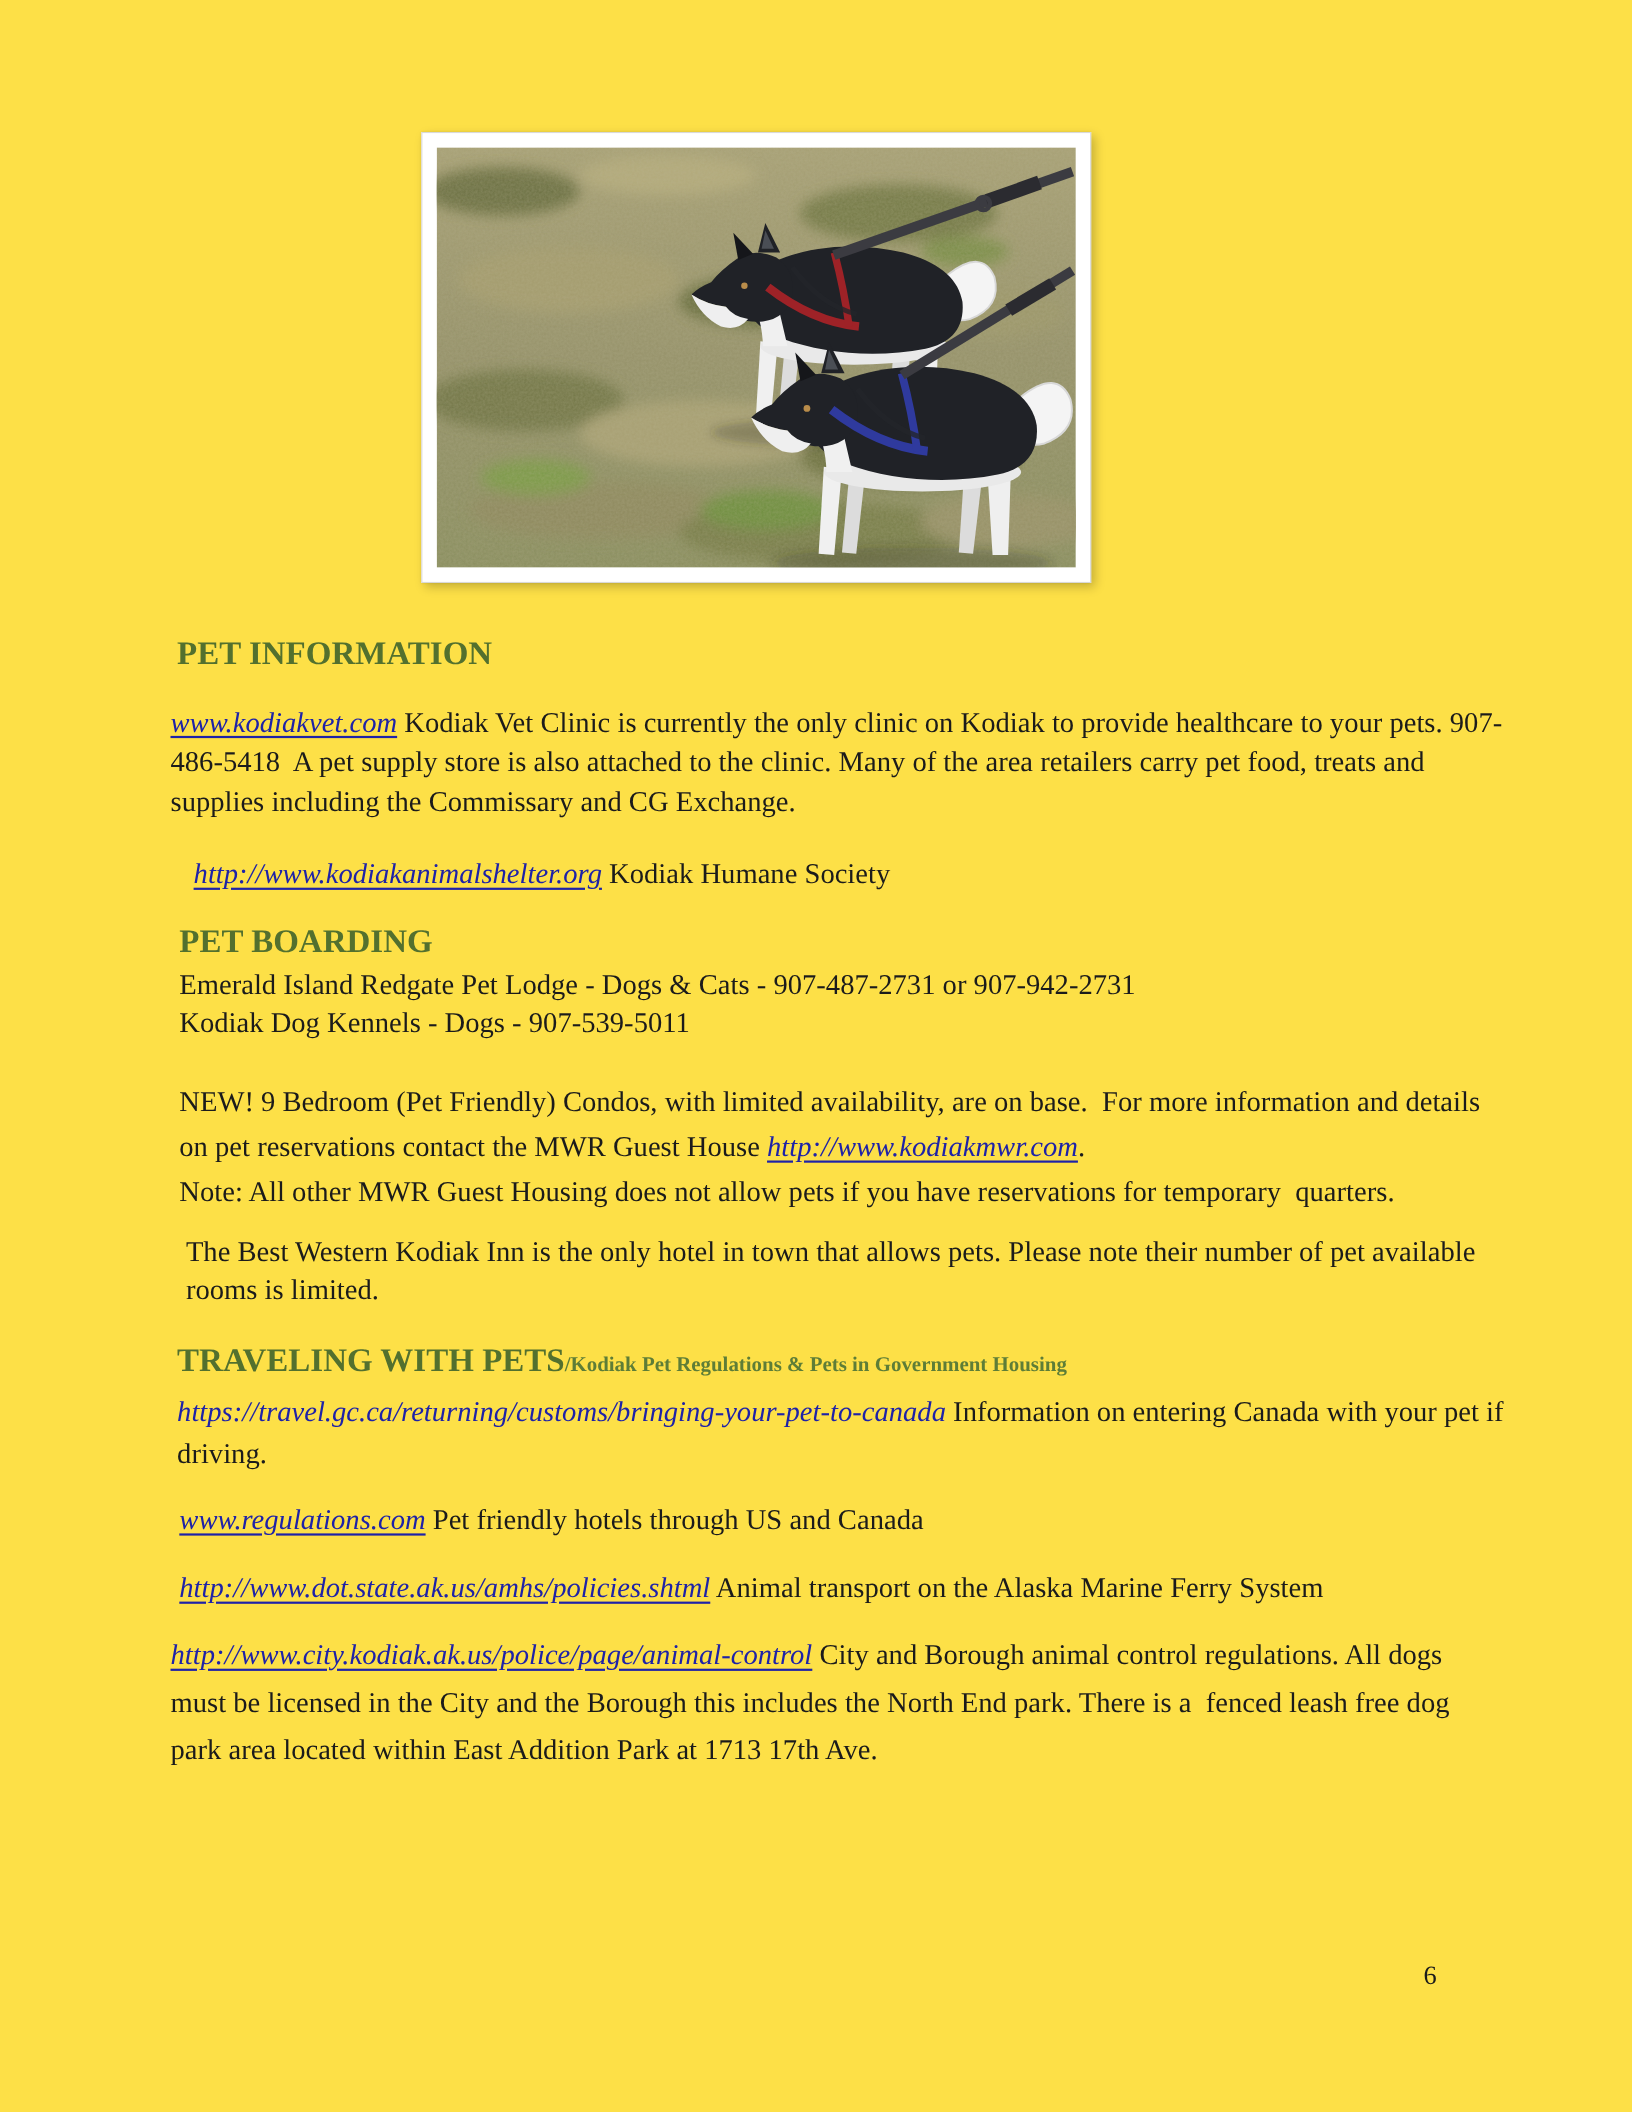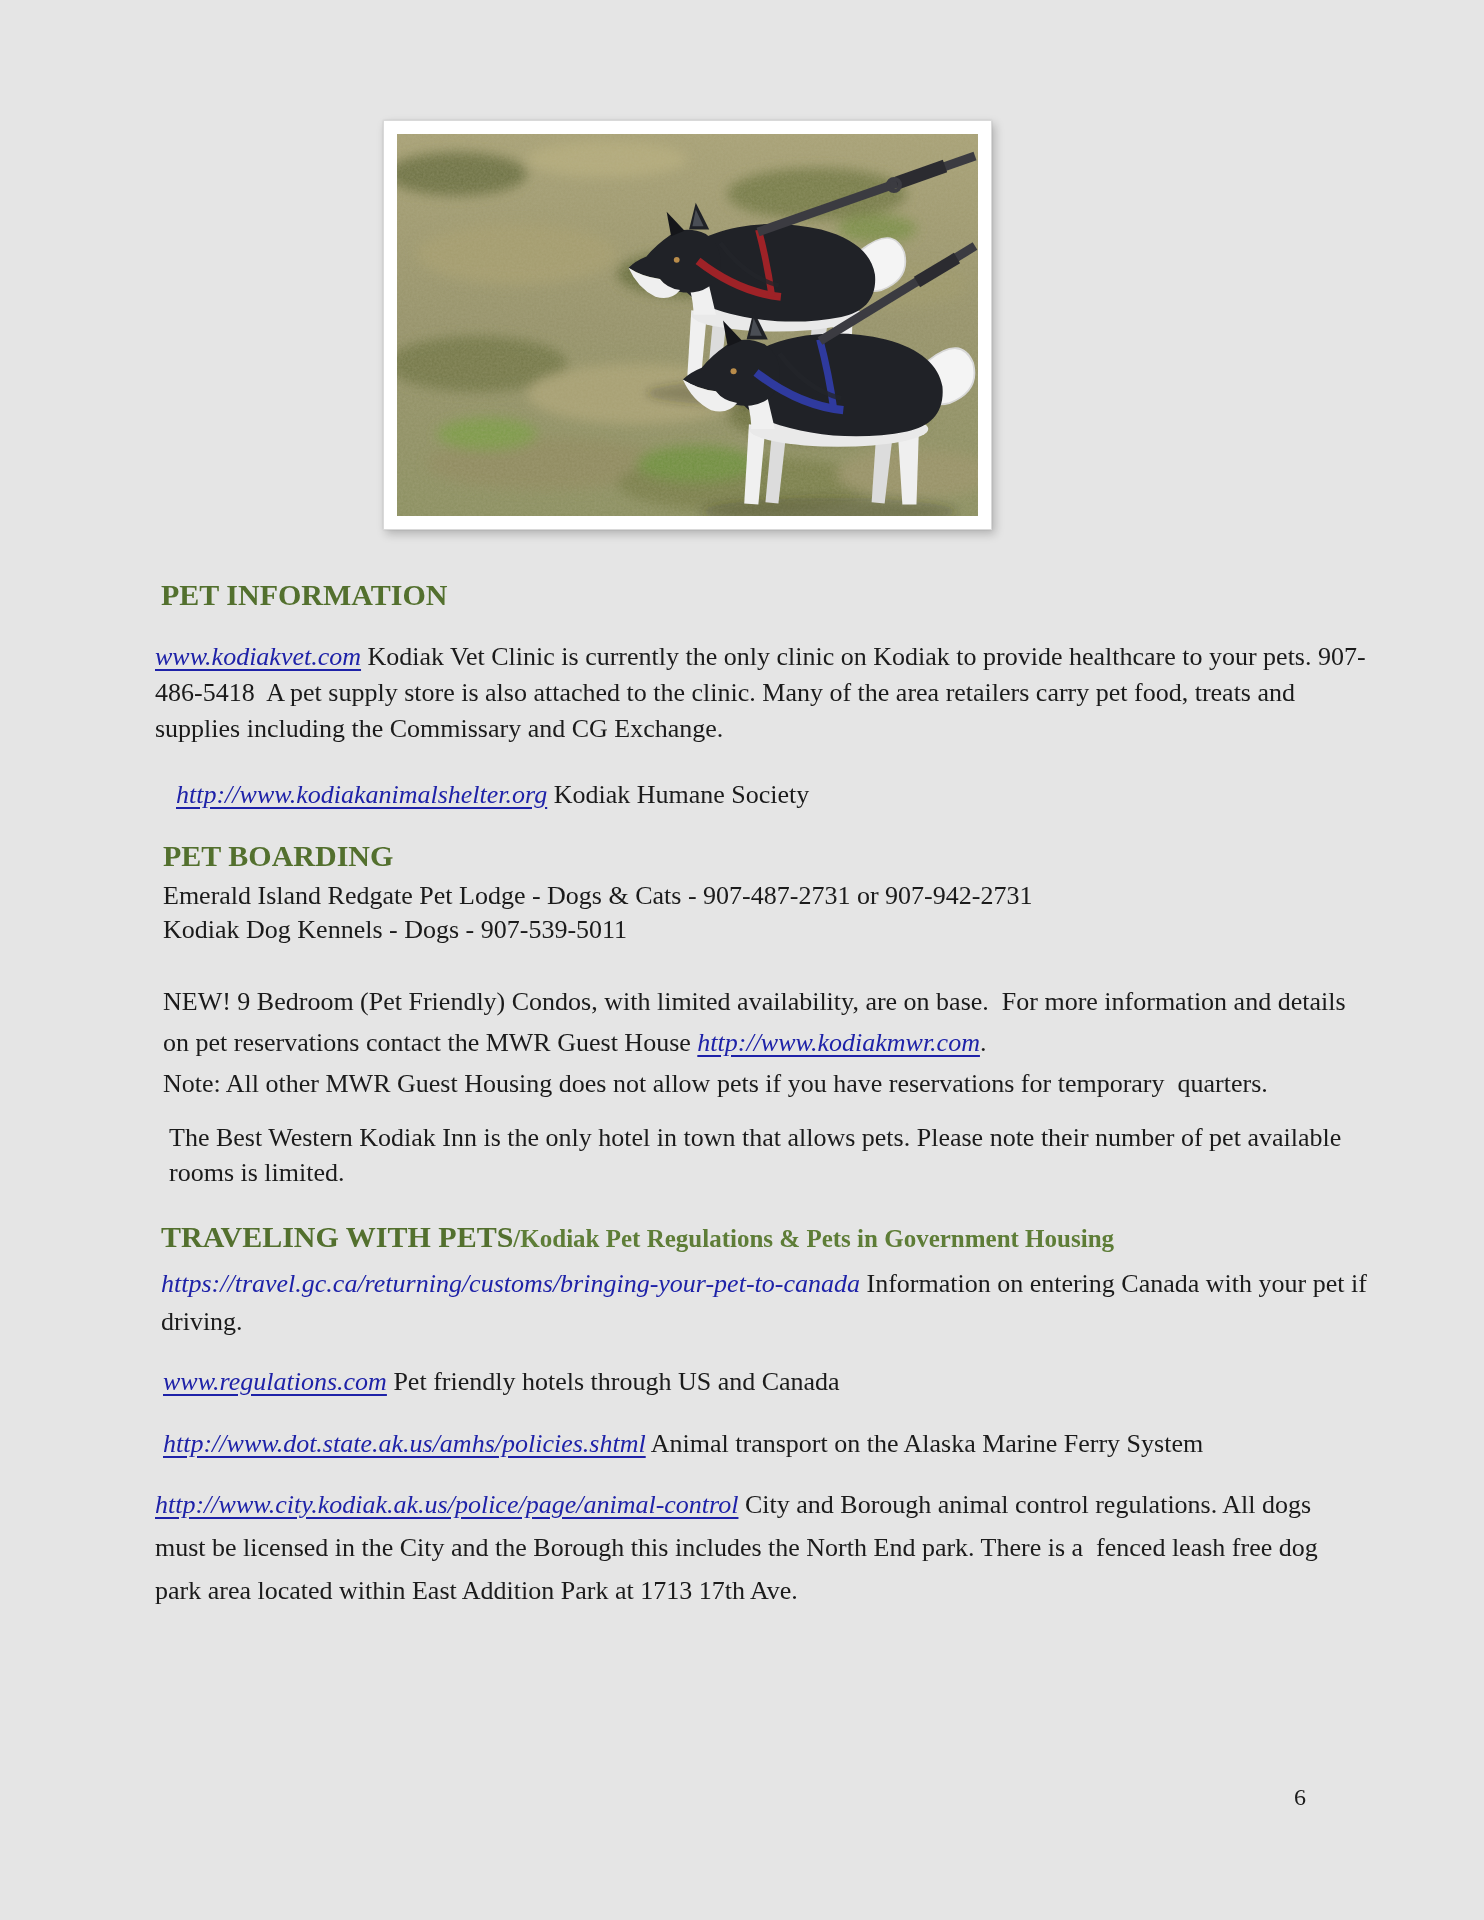--- a/index.html
+++ b/index.html
@@ -1,19 +1,19 @@
 <!DOCTYPE html>
 <html><head>
 <meta charset="utf-8">
 <style>
   html,body{margin:0;padding:0;background:#ffffff;}
   .page{
     position:relative;
     width:1484px;height:1920px;
-    background:#e5e5e5;
+    background:#fde047;
     overflow:hidden;
     font-family:"Liberation Serif", serif;
     color:#1b1b1b;
   }
   .photo-frame{
     position:absolute;left:383px;top:120px;
     background:#ffffff;
     border:1px solid #d9d9d9;
     padding:13px;
     box-shadow:3px 4px 9px rgba(0,0,0,0.22), 0 0 2px rgba(0,0,0,0.10);
@@ -28,21 +28,21 @@
   .heading{
     font-weight:bold;
     font-size:30px;
     line-height:1.15;
     color:#53702e;
     white-space:pre-wrap;
   }
   .h-petinfo{margin:0 0 0 6px;}
   .h-boarding{margin:26px 0 0 8px;}
   .h-traveling{margin:30px 0 0 6px;}
-  .h-sub{font-size:25px;color:#5e7d37;font-weight:bold;}
+  .h-sub{font-size:19px;color:#5e7d37;font-weight:bold;}
   .lnk{
     color:#1e22a8;
     text-decoration:underline;
     text-decoration-thickness:2px;
     text-underline-offset:4px;
     cursor:pointer;
     font-style:italic;
   }
   .lnk.nou{text-decoration:none;}
   .p-vet{margin:26px 0 0 0;line-height:36px;}

